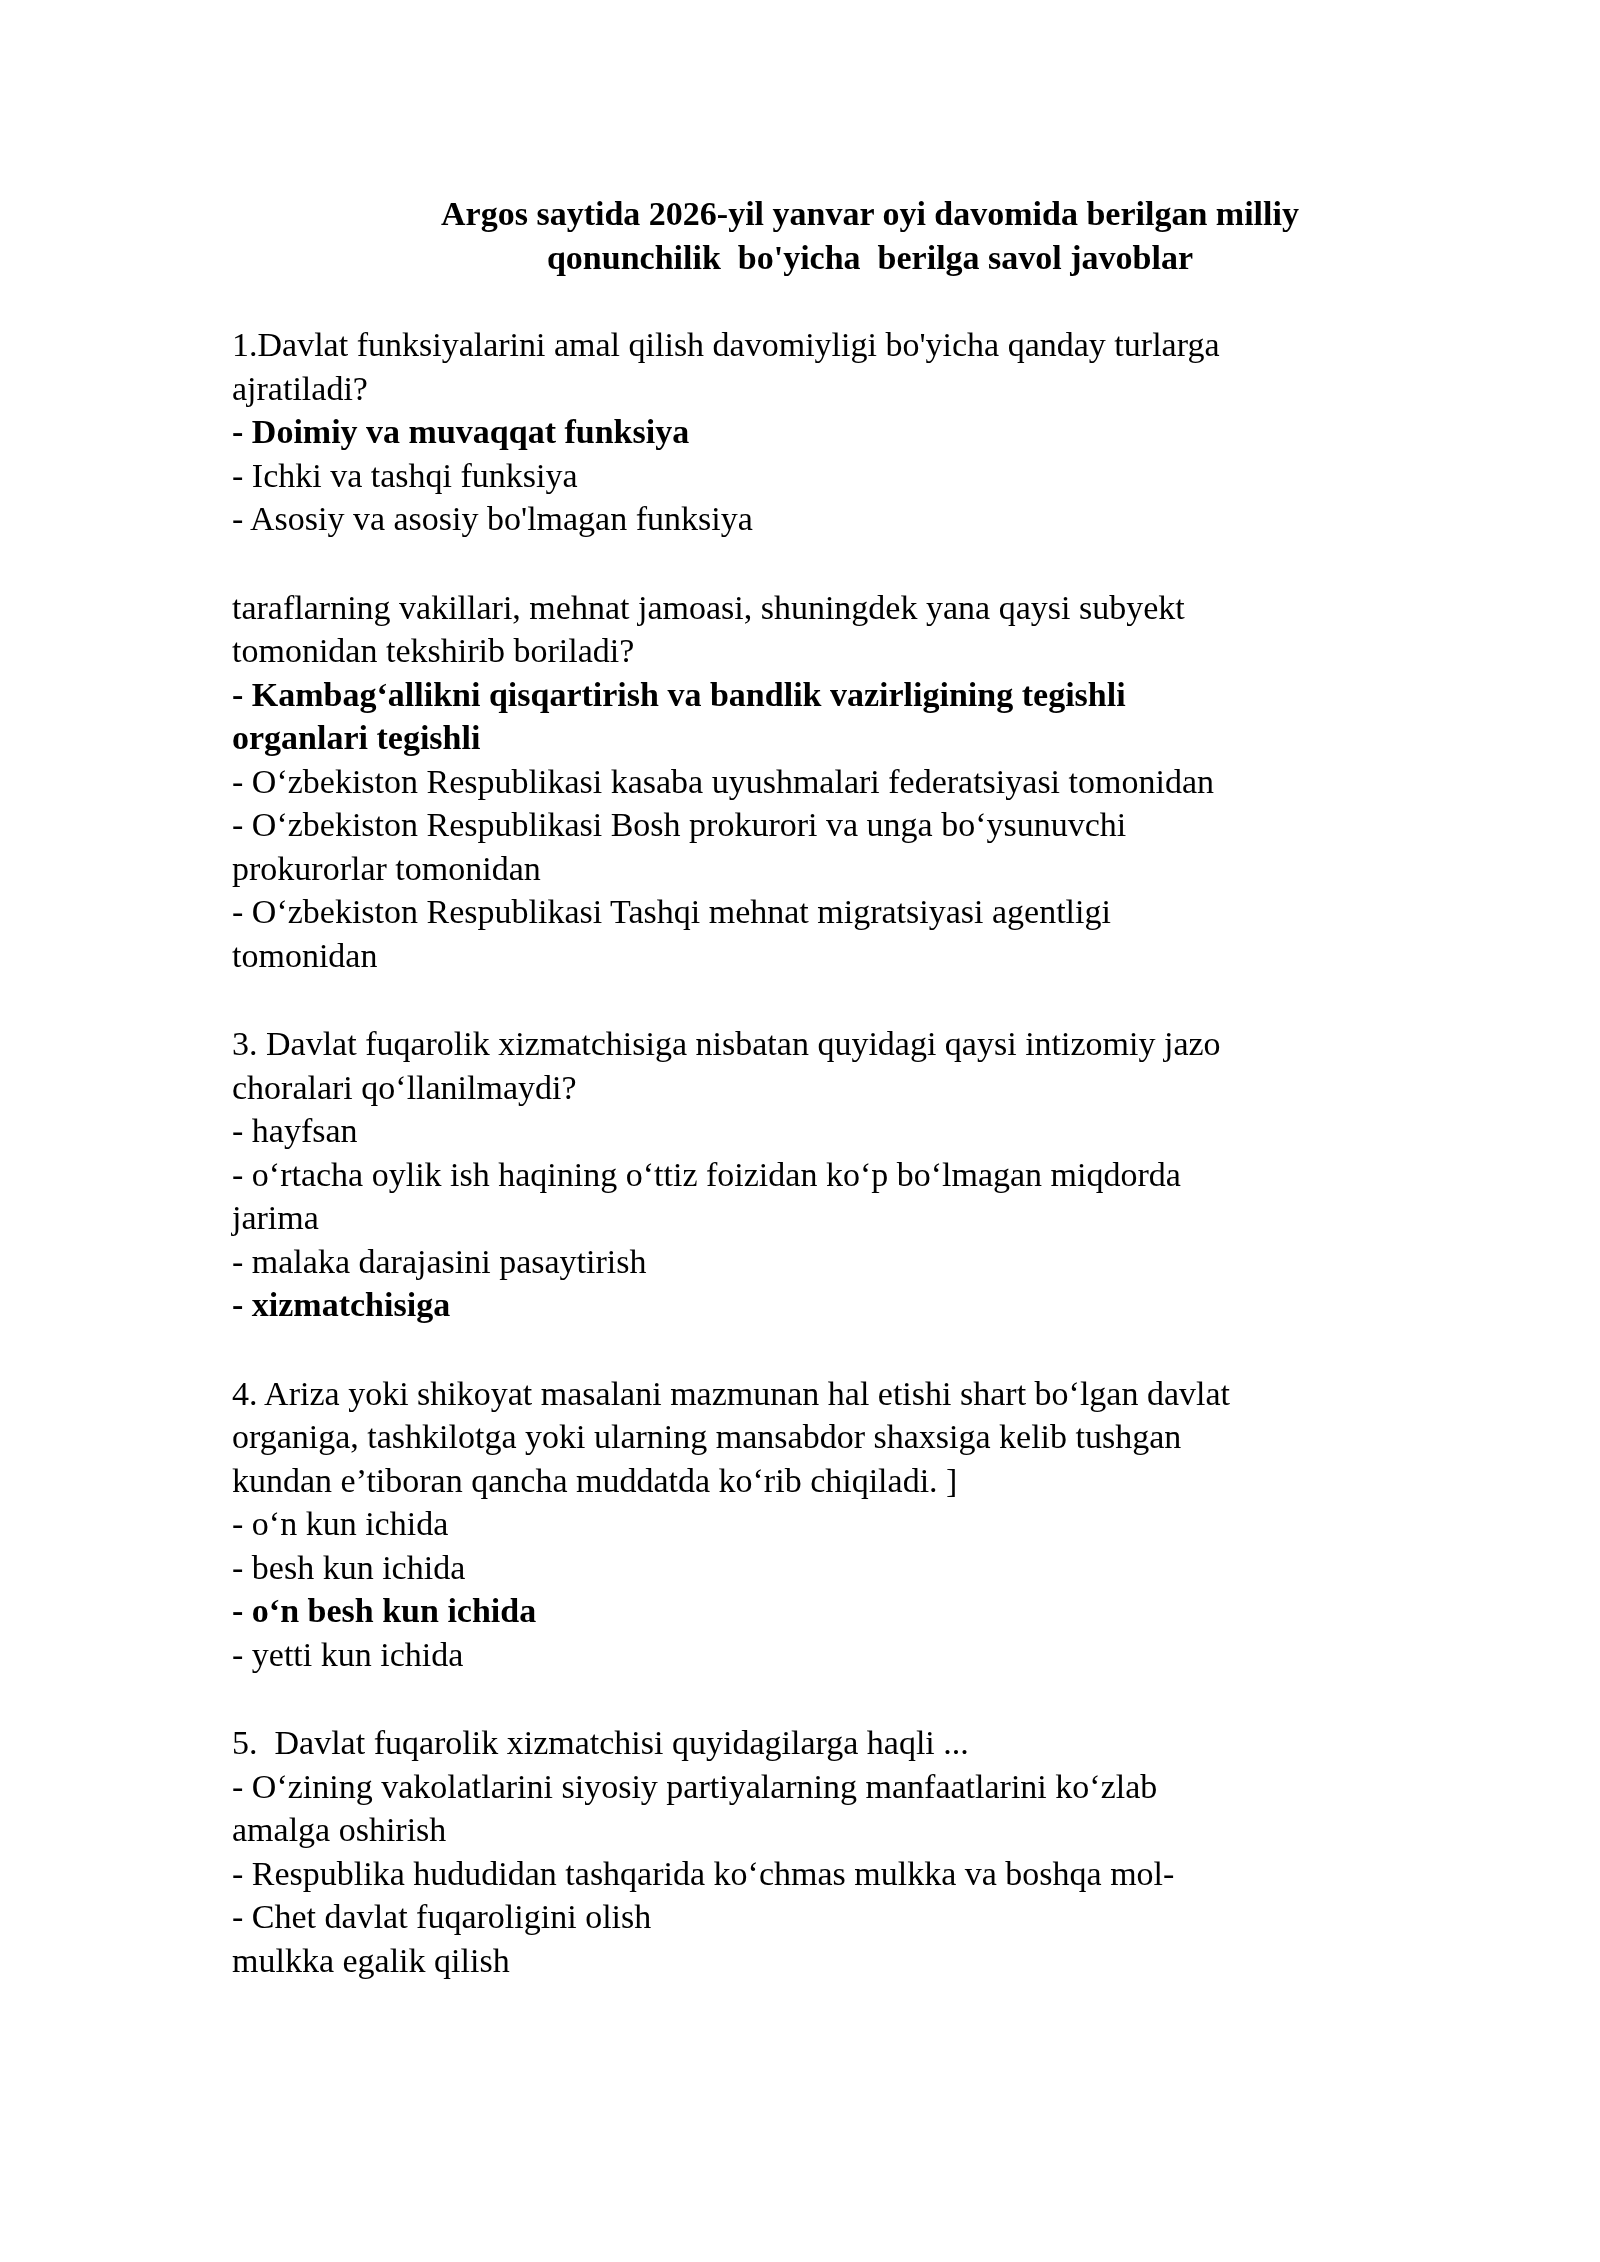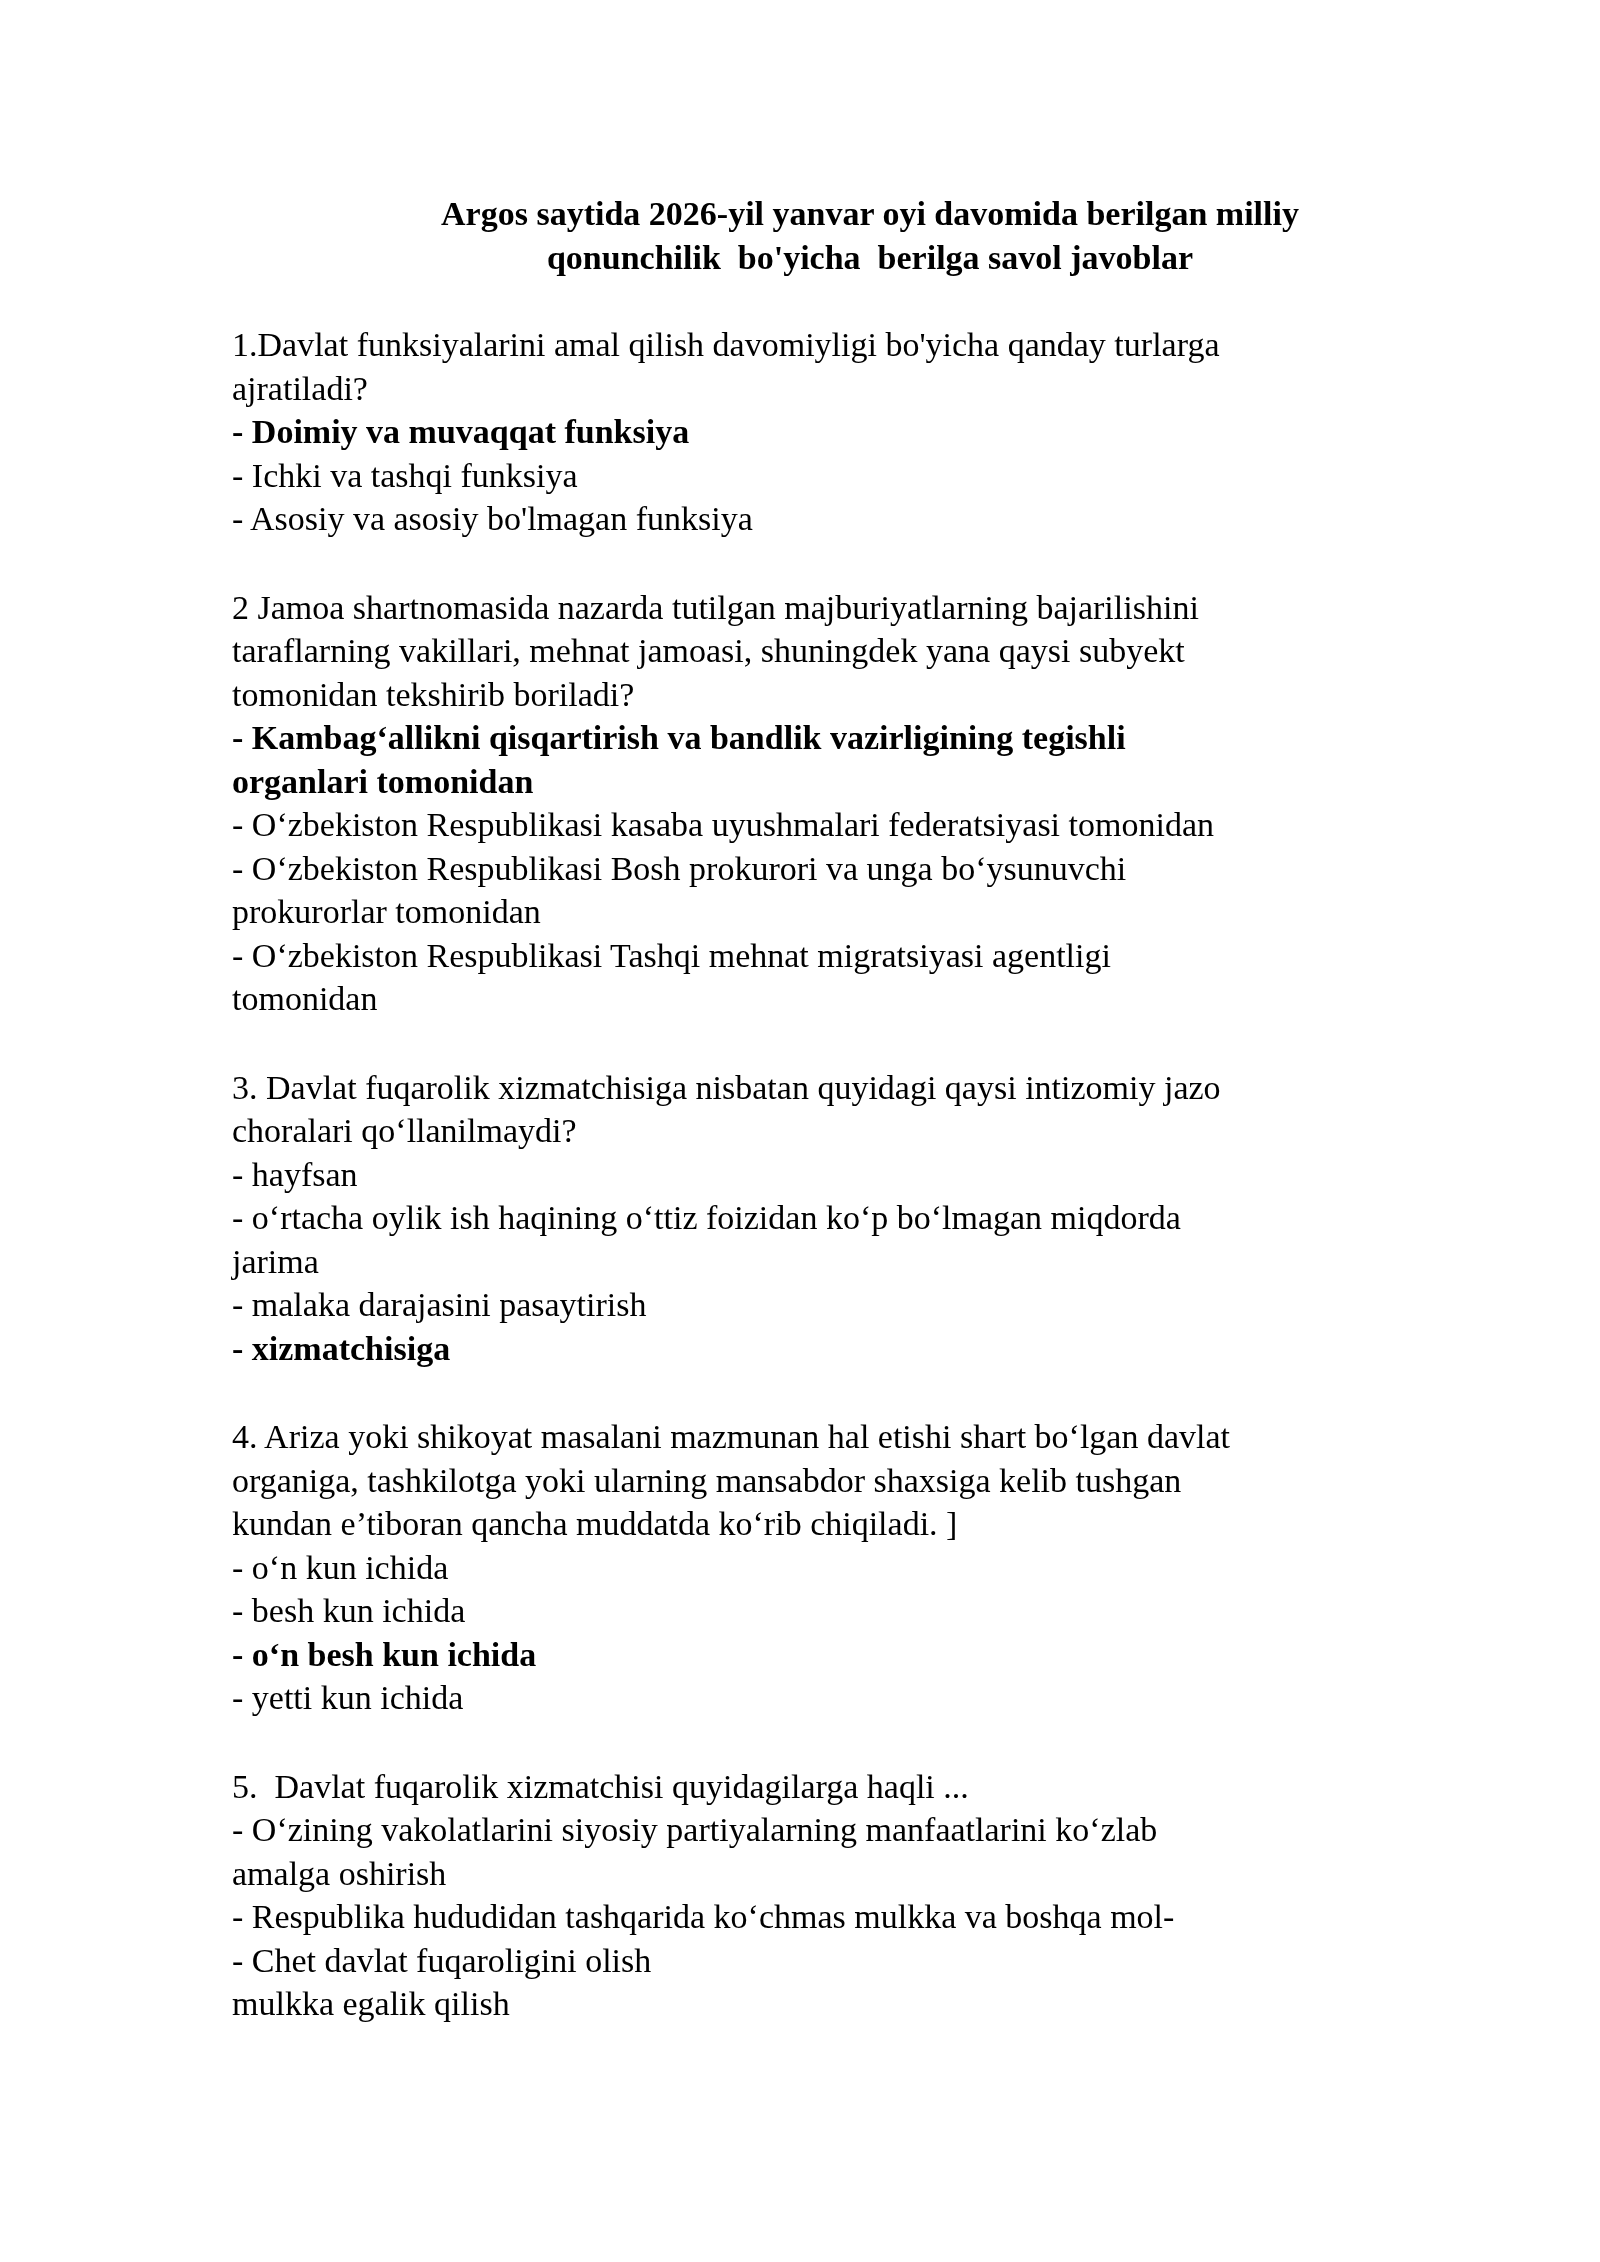--- a/index.html
+++ b/index.html
@@ -49,25 +49,24 @@
     </div>
   <div id="questions-container">
       <div class="qa-block">
         <div class="line">1.Davlat funksiyalarini amal qilish davomiyligi bo'yicha qanday turlarga</div>
         <div class="line">ajratiladi?</div>
         <div class="line bold">- Doimiy va muvaqqat funksiya</div>
         <div class="line">- Ichki va tashqi funksiya</div>
         <div class="line">- Asosiy va asosiy bo'lmagan funksiya</div>
       </div>
       <div class="qa-block">
-        <div class="line">2 Jamoa shartnomasida nazarda tutilgan majburiyatlarning bajarilishini</div>
         <div class="line">taraflarning vakillari, mehnat jamoasi, shuningdek yana qaysi subyekt</div>
         <div class="line">tomonidan tekshirib boriladi?</div>
         <div class="line bold">- Kambag‘allikni qisqartirish va bandlik vazirligining tegishli</div>
-        <div class="line bold">organlari tomonidan</div>
+        <div class="line bold">organlari tegishli</div>
         <div class="line">- O‘zbekiston Respublikasi kasaba uyushmalari federatsiyasi tomonidan</div>
         <div class="line">- O‘zbekiston Respublikasi Bosh prokurori va unga bo‘ysunuvchi</div>
         <div class="line">prokurorlar tomonidan</div>
         <div class="line">- O‘zbekiston Respublikasi Tashqi mehnat migratsiyasi agentligi</div>
         <div class="line">tomonidan</div>
       </div>
       <div class="qa-block">
         <div class="line">3. Davlat fuqarolik xizmatchisiga nisbatan quyidagi qaysi intizomiy jazo</div>
         <div class="line">choralari qo‘llanilmaydi?</div>
         <div class="line">- hayfsan</div>

